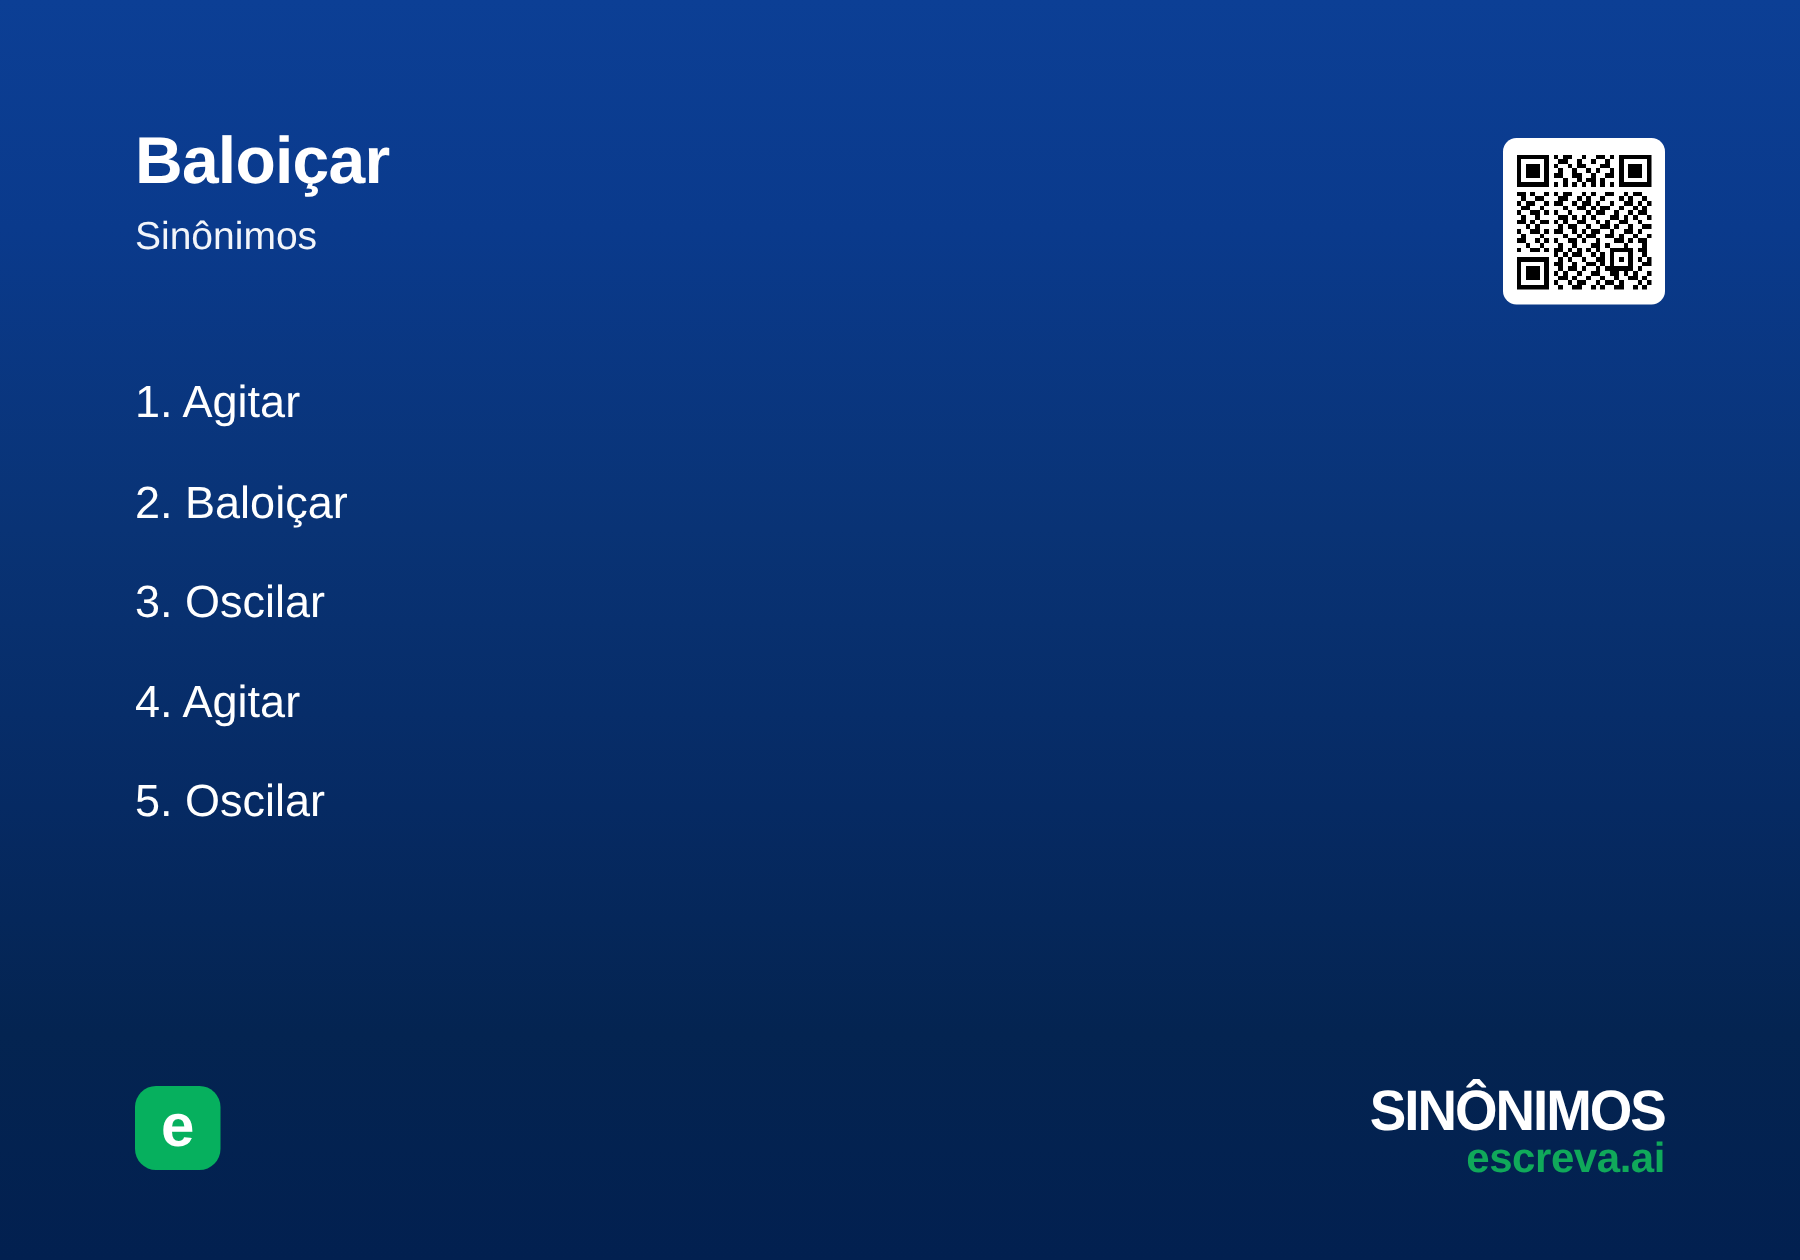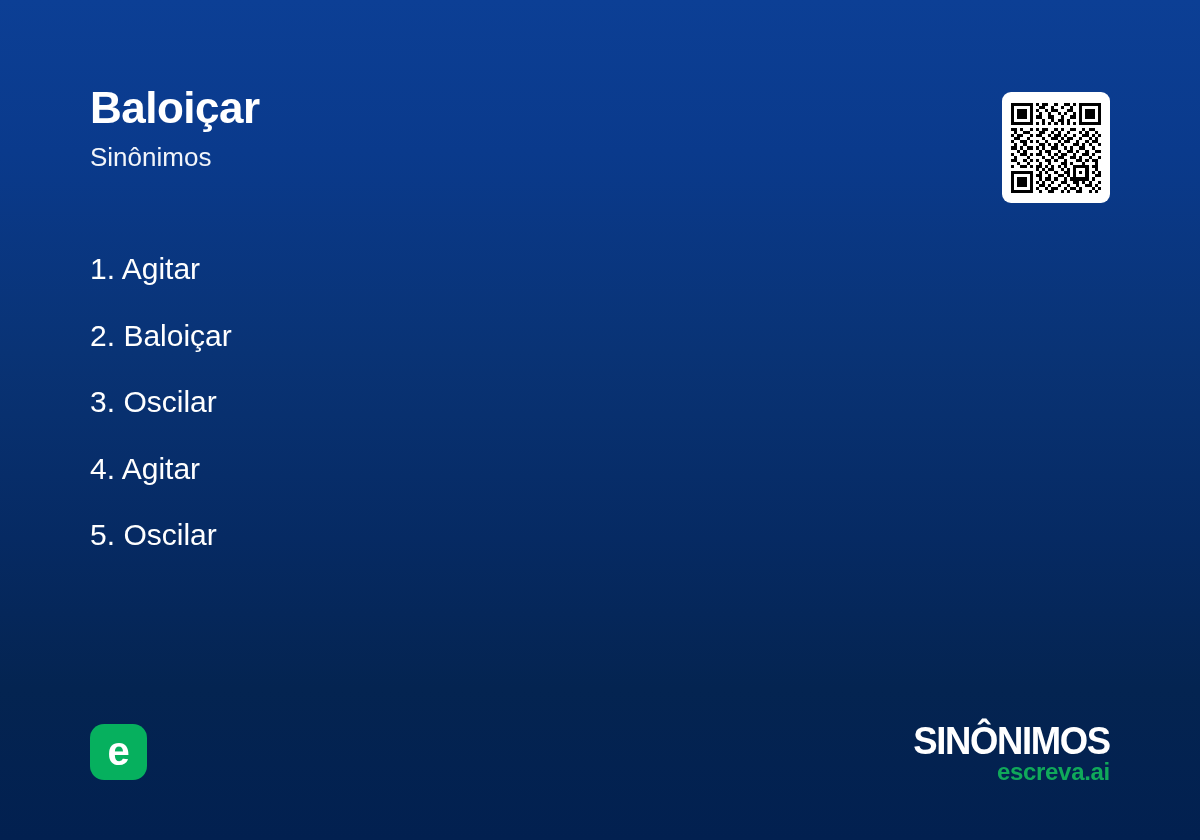--- a/index.html
+++ b/index.html
@@ -122,21 +122,21 @@
     font-weight: 700;
     color: #ffffff;
     letter-spacing: -1.4px;
     line-height: 38px;
     margin: 0;
     transform: scaleX(0.96);
     transform-origin: right center;
     white-space: nowrap;
   }
   #logo-sub {
-    font-size: 24px;
+    font-size: 28px;
     font-weight: 700;
     color: #10a95a;
     letter-spacing: -0.3px;
     line-height: 22px;
     margin: 1px 0 0 0;
     white-space: nowrap;
   }
 </style>
 </head>
 <body>

